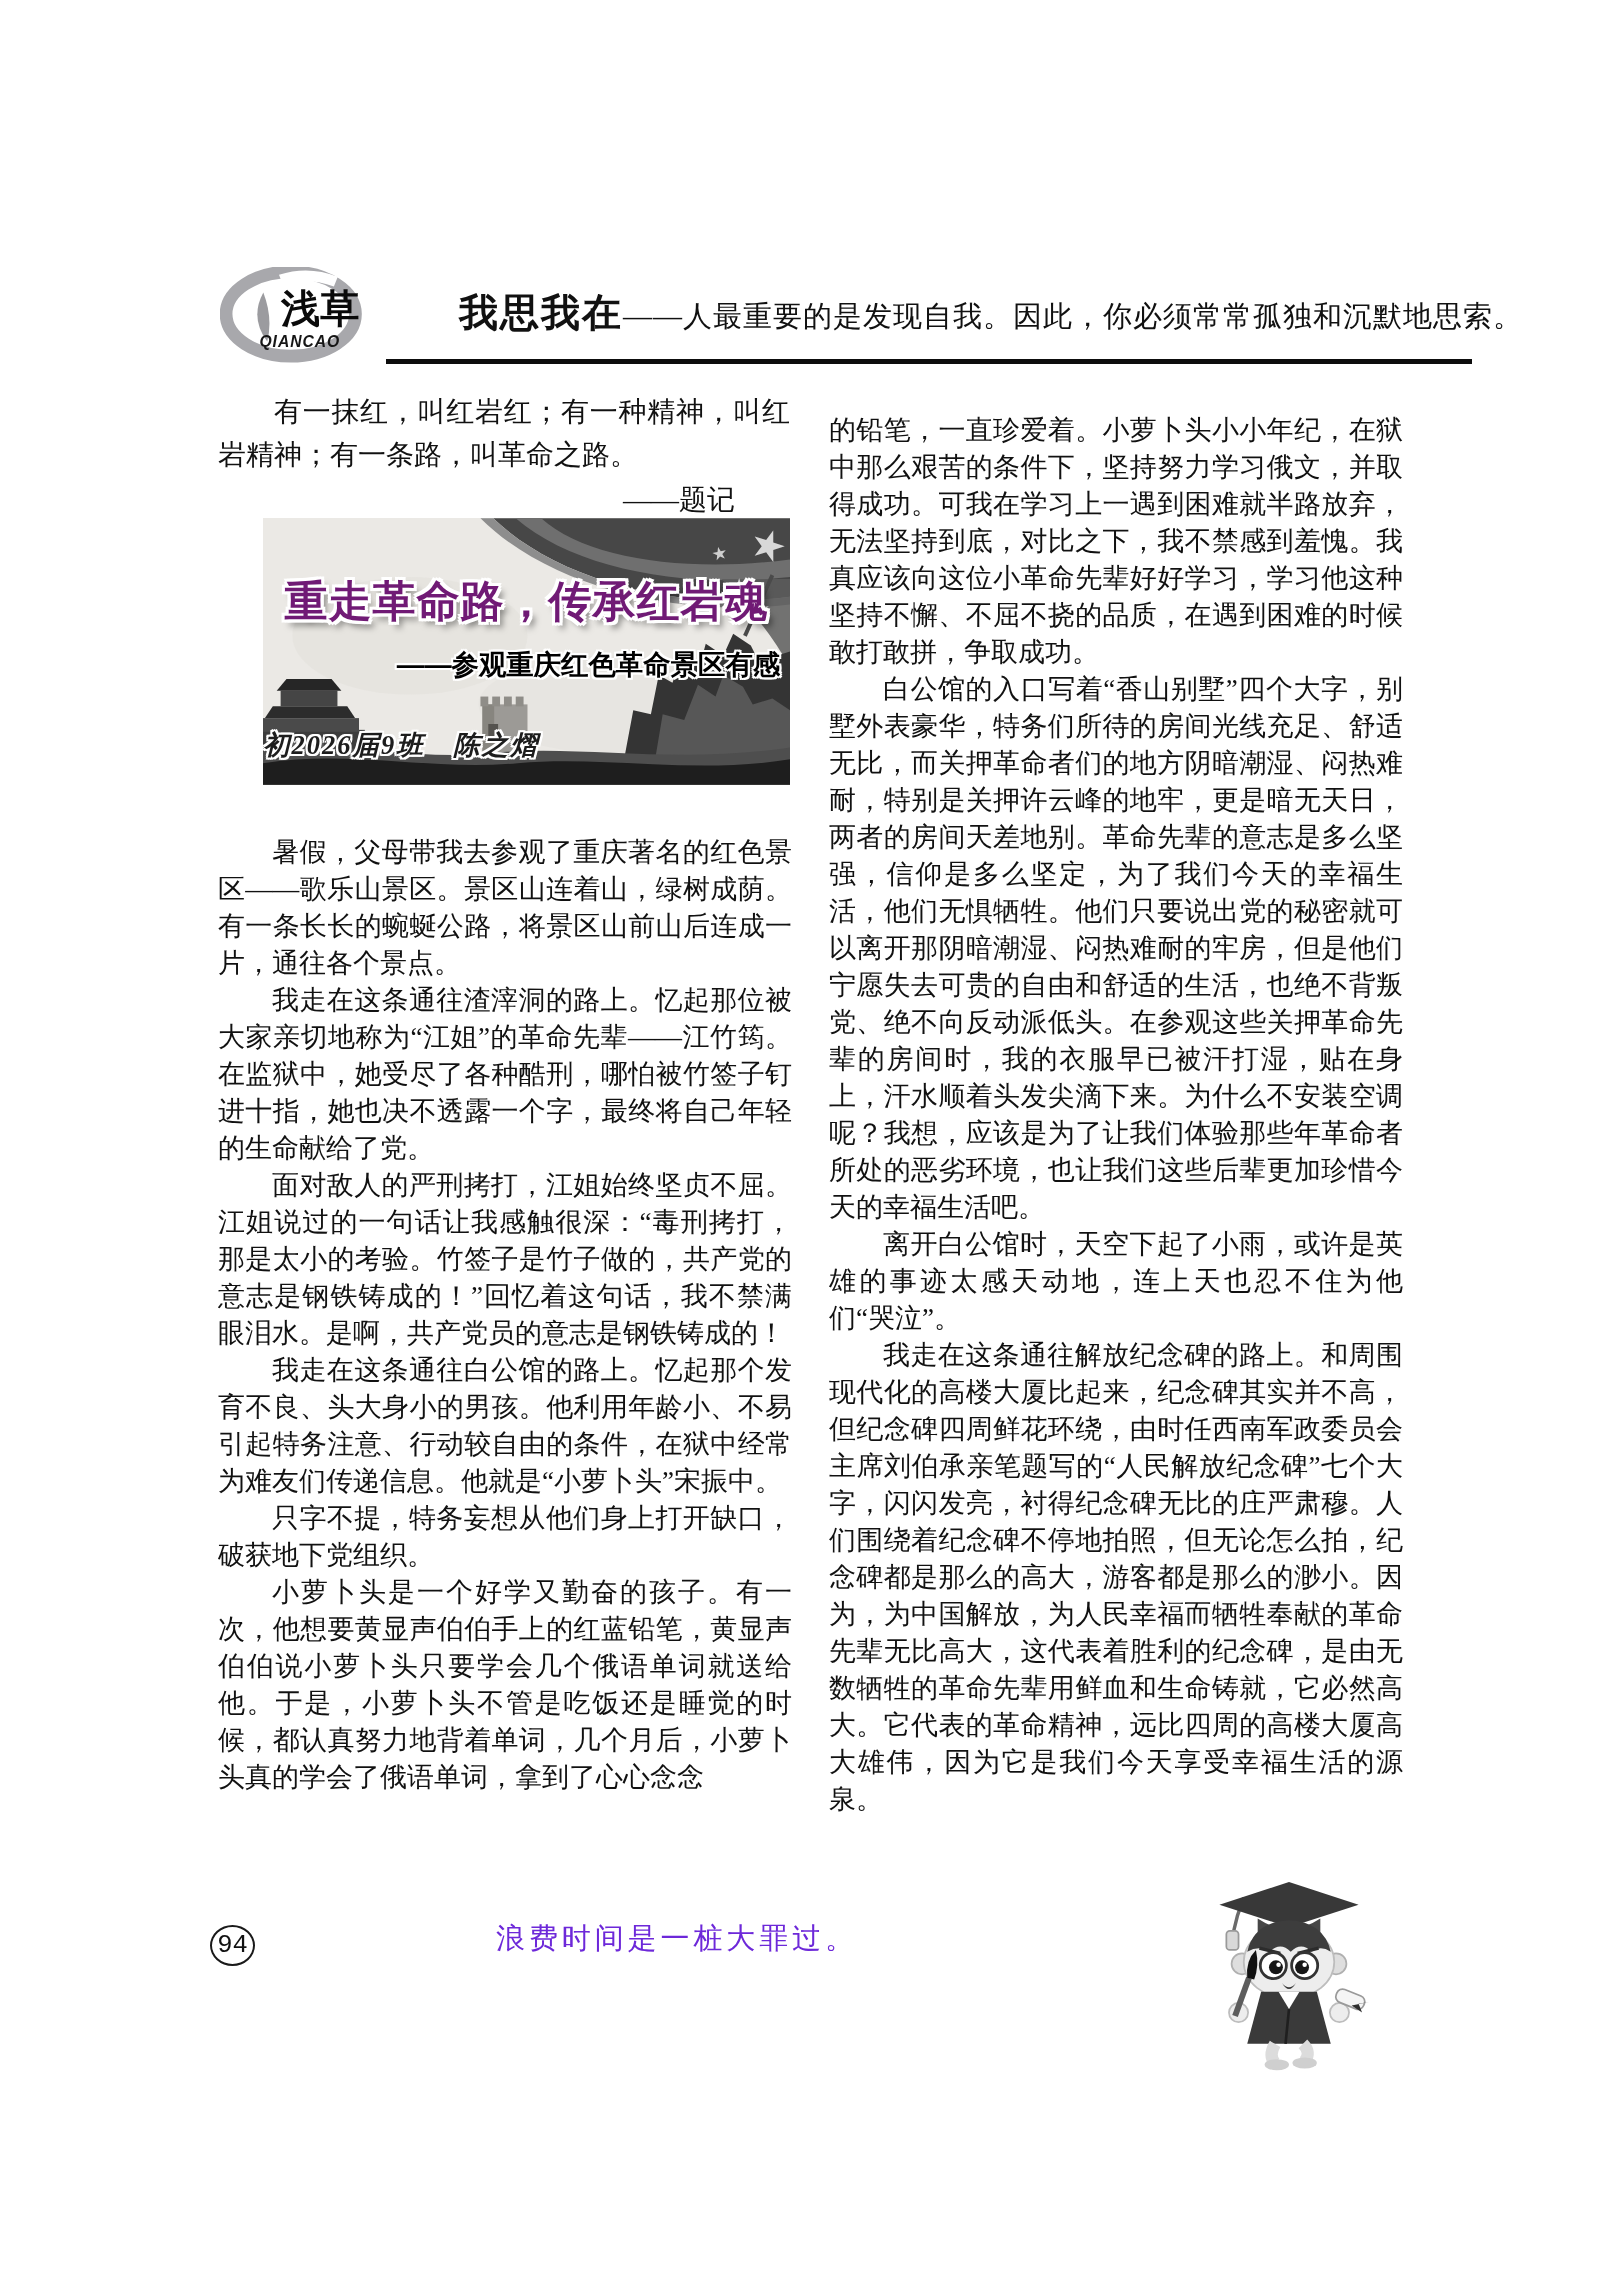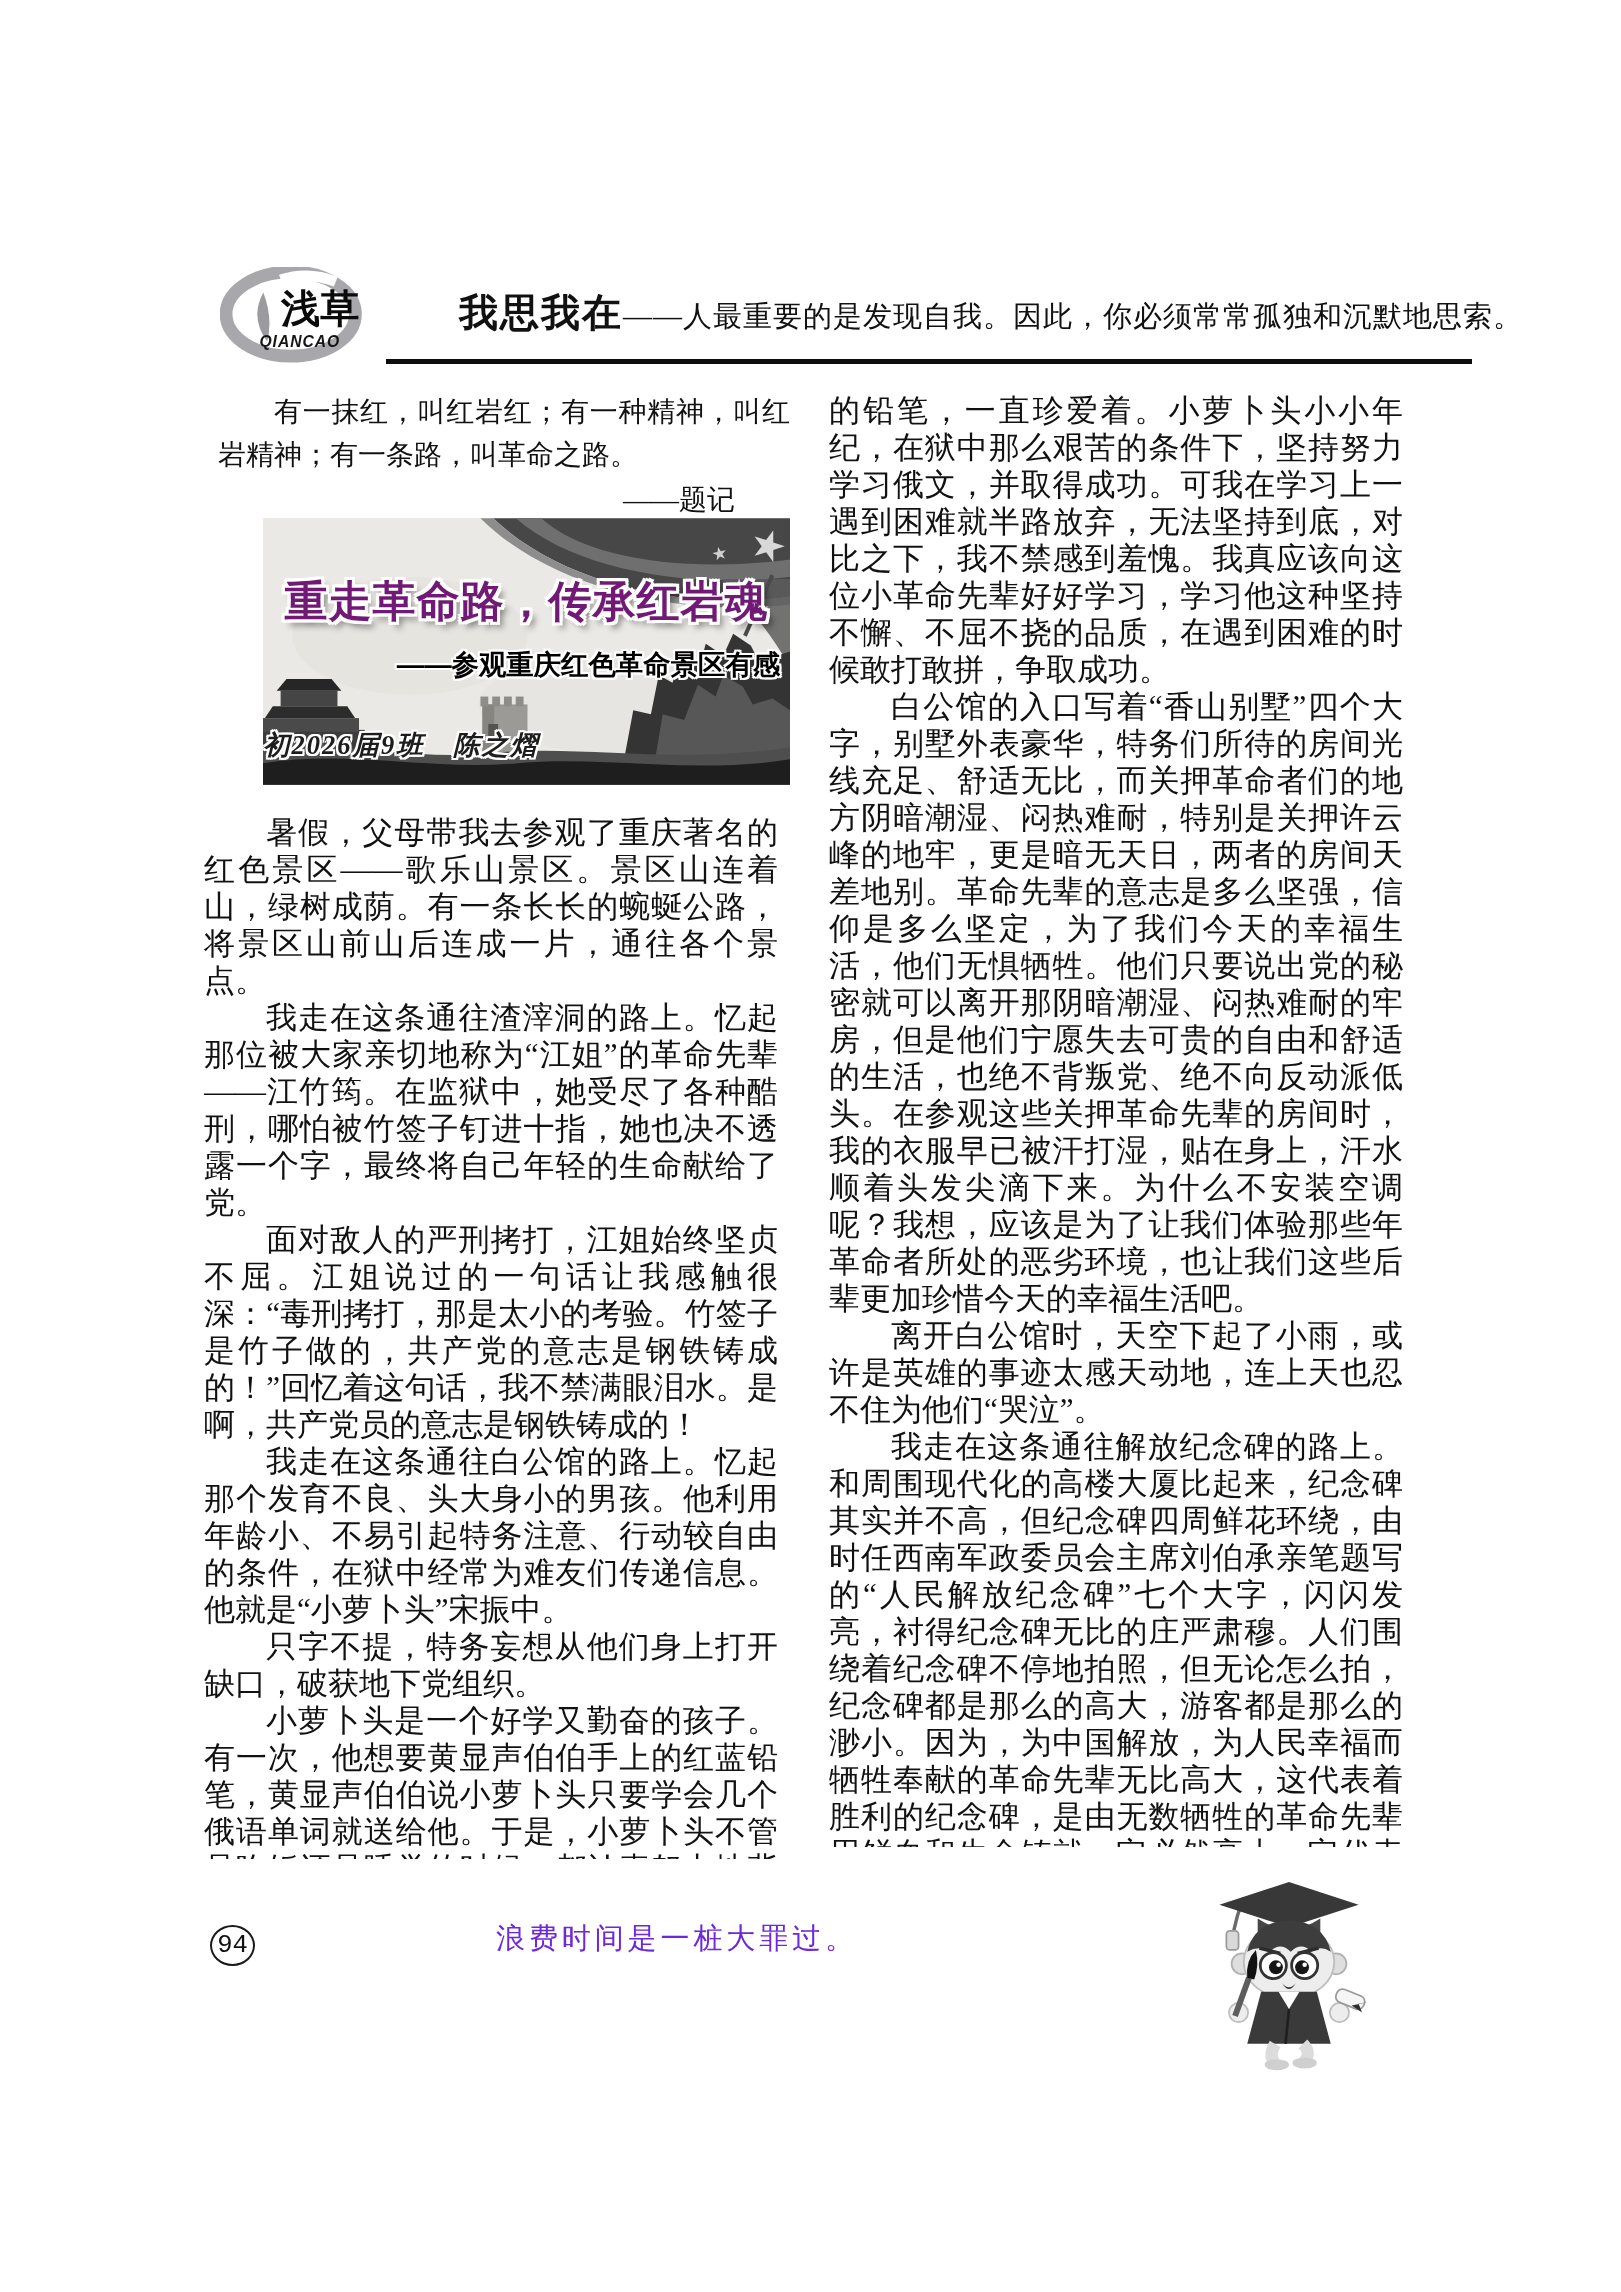--- a/index.html
+++ b/index.html
@@ -37,24 +37,24 @@
     text-shadow:2px 0 0 #fff,-2px 0 0 #fff,0 2px 0 #fff,0 -2px 0 #fff,
       2px 2px 0 #fff,-2px -2px 0 #fff,2px -2px 0 #fff,-2px 2px 0 #fff;
   }
   .banner .b-byline{
     position:absolute;left:0;bottom:21.6px;width:92%;text-align:left;
     font-size:26.5px;font-style:italic;font-weight:bold;color:#1d1d1d;letter-spacing:2px;
     text-shadow:2px 0 0 #fff,-2px 0 0 #fff,0 2px 0 #fff,0 -2px 0 #fff,
       2px 2px 0 #fff,-2px -2px 0 #fff,2px -2px 0 #fff,-2px 2px 0 #fff;
   }
   
-  .col{position:absolute;width:574px;font-size:31px;line-height:37px;text-align:justify;overflow:hidden;}
+  .col{position:absolute;width:574px;font-size:27px;line-height:37px;text-align:justify;overflow:hidden;margin-top:20px;}
   .col p{margin:0;text-indent:2em;}
   .col p.no-indent{text-indent:0;}
-  .col-left{left:204px;top:814px;height:1045px;}
+  .col-left{left:218px;top:814px;height:1045px;}
   .col-right{left:829px;top:392px;height:1455px;}
   
   .page-num{
     position:absolute;left:210px;top:1925px;width:41px;height:37px;
     border:2.9px solid #1a1a1a;border-radius:50%;
     display:flex;align-items:center;justify-content:center;
     font-size:25.5px;font-family:Liberation Mono, monospace;
   }
   .footer-quote{
     position:absolute;left:496px;top:1919px;font-size:29px;letter-spacing:3.9px;color:#6d28d9;

